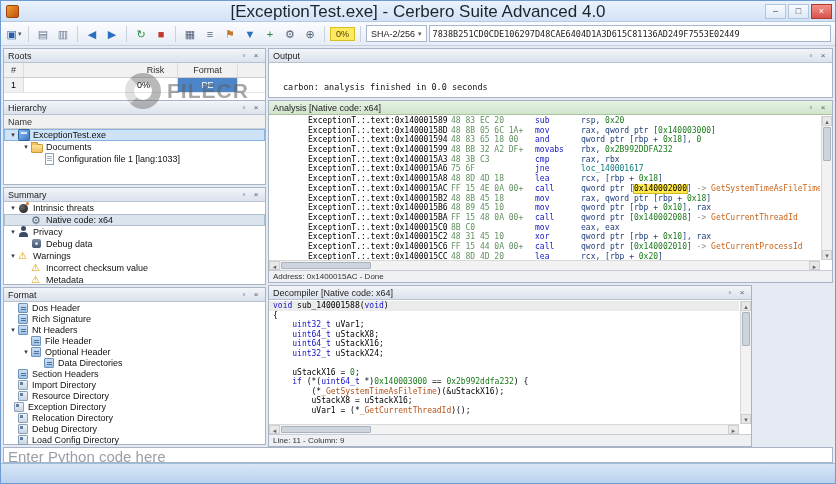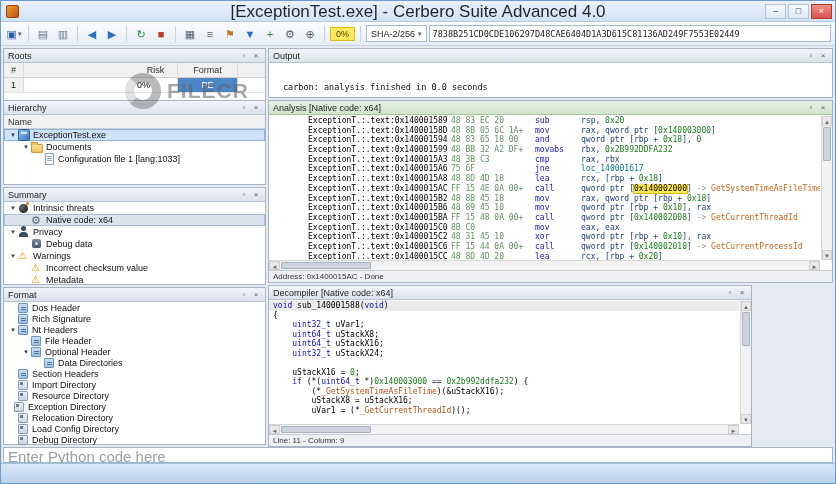--- a/index.html
+++ b/index.html
@@ -424,26 +424,26 @@
           <span class="tl">Exception Directory</span>
         </div>
         <div class="trow" style="padding-left:4px">
           <span class="caret"></span>
           <span class="ti directory-icon"></span>
           <span class="tl">Relocation Directory</span>
         </div>
         <div class="trow" style="padding-left:4px">
           <span class="caret"></span>
           <span class="ti directory-icon"></span>
+          <span class="tl">Debug Directory</span>
+        </div>
+        <div class="trow" style="padding-left:4px">
+          <span class="caret"></span>
+          <span class="ti directory-icon"></span>
           <span class="tl">Load Config Directory</span>
-        </div>
-        <div class="trow" style="padding-left:4px">
-          <span class="caret"></span>
-          <span class="ti directory-icon"></span>
-          <span class="tl">Debug Directory</span>
         </div>
       </div>
   </div>
 
   <div class="panel" style="left:267px; top:284px; width:484px; height:162px;">
     <div class="phead">
       <span>Decompiler [Native code: x64]</span>
       <span class="pbtns">
           <span class="pb">▫</span>
           <span class="pb">×</span>

